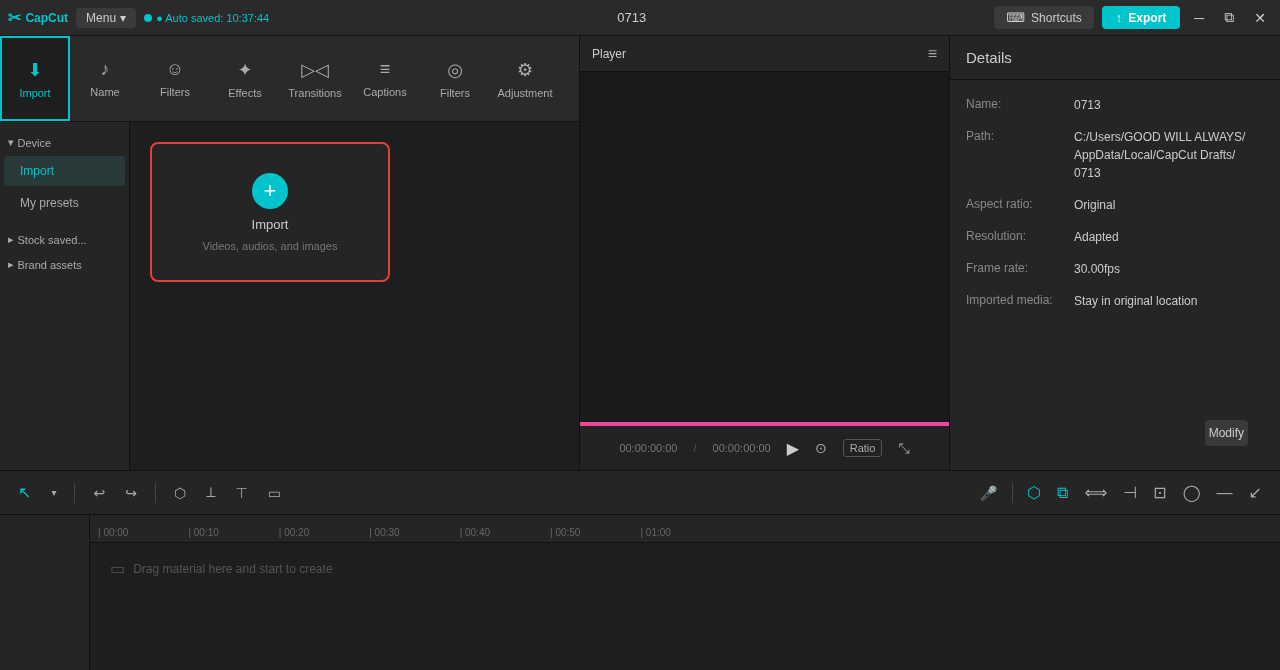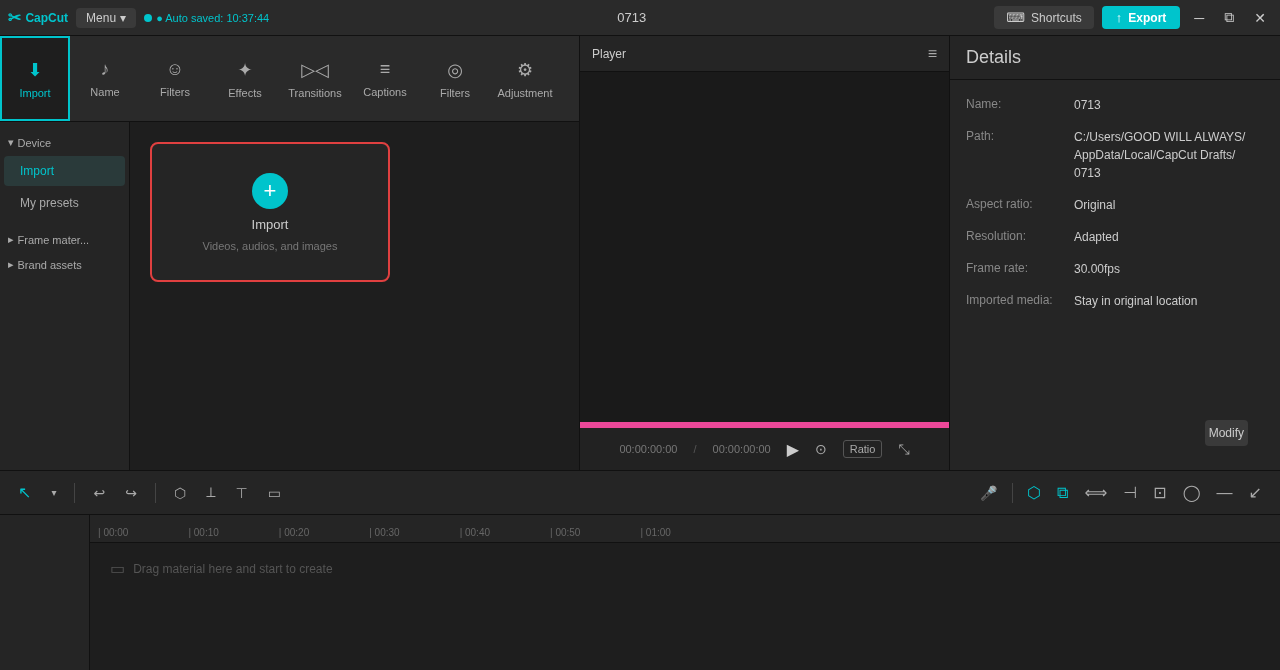--- a/index.html
+++ b/index.html
@@ -48,29 +48,29 @@
 
     
     .right-area { display: flex; flex: 1; overflow: hidden; }
 
     
     .player-panel { flex: 1; background: #1a1a1a; display: flex; flex-direction: column; border-right: 1px solid #111; }
     .player-header { height: 36px; display: flex; align-items: center; justify-content: space-between; padding: 0 12px; border-bottom: 1px solid #111; background: #252525; }
     .player-title { color: #ccc; font-size: 12px; }
     .player-menu-icon { color: #aaa; font-size: 16px; cursor: pointer; }
     .player-view { flex: 1; background: #1a1a1a; }
-    .player-controls { height: 48px; display: flex; align-items: center; justify-content: center; gap: 16px; border-top: 6px solid #ec4899; background: #222; padding: 0 12px; }
+    .player-controls { height: 48px; display: flex; align-items: center; justify-content: center; gap: 16px; border-top: 4px solid #ec4899; background: #222; padding: 0 12px; }
     .time-display { color: #777; font-size: 11px; }
     .play-btn { color: #ccc; font-size: 16px; cursor: pointer; background: none; border: none; }
     .control-btn { color: #aaa; cursor: pointer; background: none; border: none; font-size: 14px; }
 
     
     .details-panel { width: 330px; background: #252525; display: flex; flex-direction: column; }
     .details-header { height: 44px; display: flex; align-items: center; padding: 0 16px; border-bottom: 1px solid #111; }
-    .details-title { color: #ccc; font-size: 18px; font-weight: 500; }
+    .details-title { color: #ccc; font-size: 15px; font-weight: 500; }
     .details-content { flex: 1; padding: 16px; display: flex; flex-direction: column; gap: 14px; }
     .detail-row { display: flex; align-items: flex-start; gap: 8px; }
     .detail-label { color: #888; font-size: 12px; width: 100px; flex-shrink: 0; padding-top: 1px; }
     .detail-value { color: #ccc; font-size: 12px; flex: 1; line-height: 1.5; }
     .modify-btn { margin: 8px 16px 16px; background: #3a3a3a; border: none; color: #ccc; padding: 6px 4px; border-radius: 4px; cursor: pointer; font-size: 12px; align-self: flex-end; }
 
     
     .timeline-area { height: 200px; background: #1e1e1e; border-top: 1px solid #111; display: flex; flex-direction: column; flex-shrink: 0; }
     .timeline-toolbar { height: 44px; background: #252525; display: flex; align-items: center; gap: 8px; padding: 0 12px; border-bottom: 1px solid #111; }
     .timeline-tool-btn { background: none; border: none; color: #aaa; cursor: pointer; font-size: 14px; padding: 4px 6px; border-radius: 3px; }
@@ -171,21 +171,21 @@
           <span>Device</span>
         </div>
         <div class="sidebar-item active">
           <span>Import</span>
         </div>
         <div class="sidebar-item">
           <span>My presets</span>
         </div>
         <div class="sidebar-group-header" style="margin-top:8px;">
           <span>▸</span>
-          <span>Frame mater...</span>
+          <span>Stock saved...</span>
         </div>
         <div class="sidebar-group-header">
           <span>▸</span>
           <span>Brand assets</span>
         </div>
       </div>
 
       <div class="import-area">
         <div class="import-box">
           <div class="import-circle">

